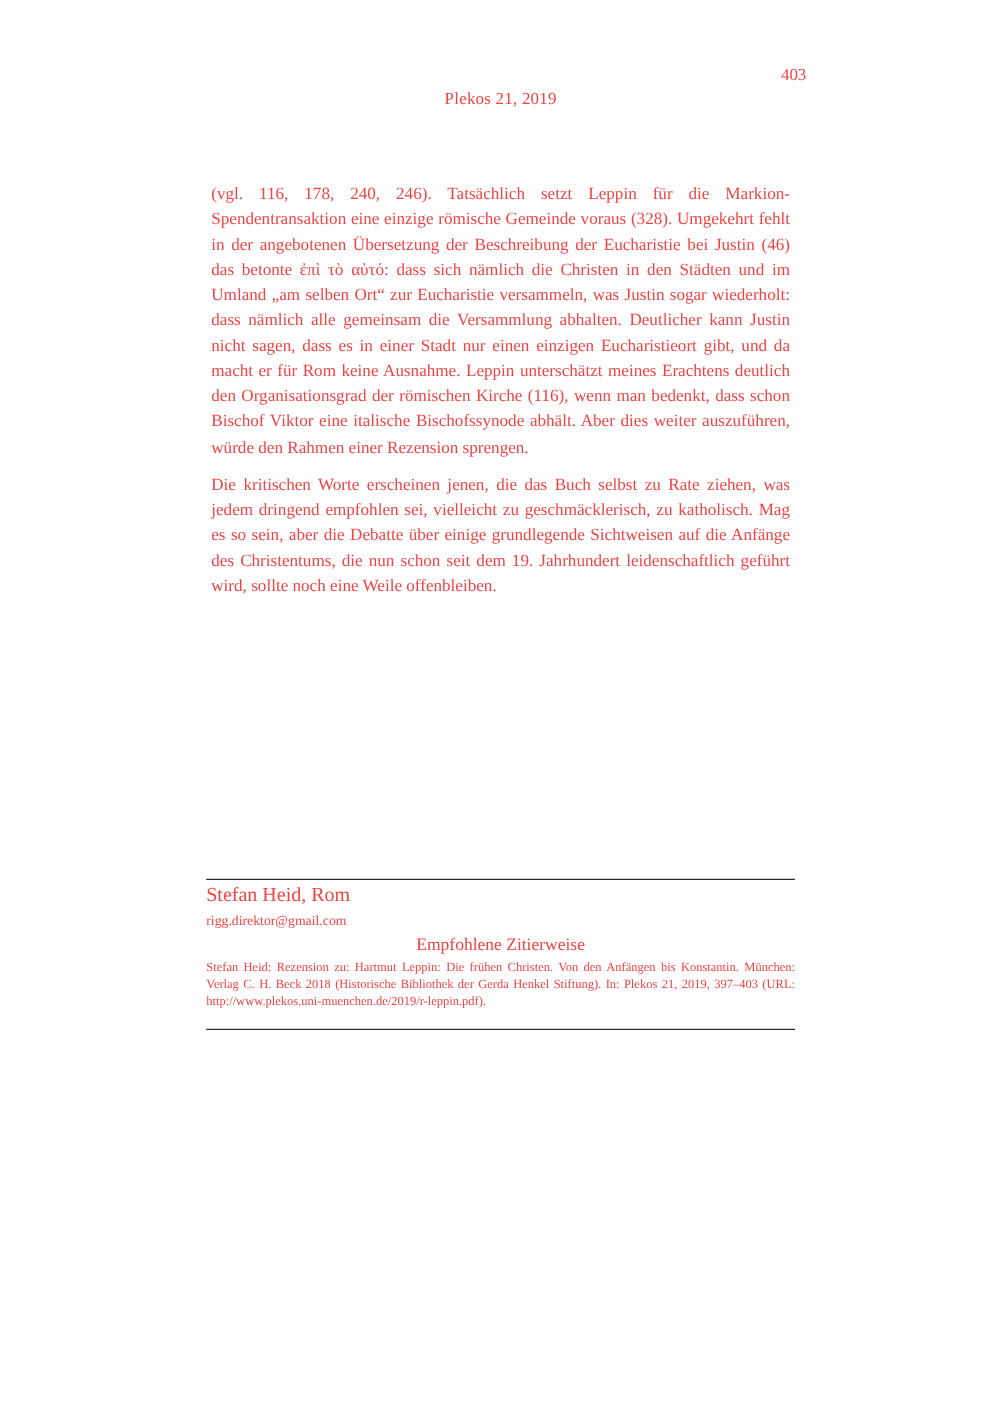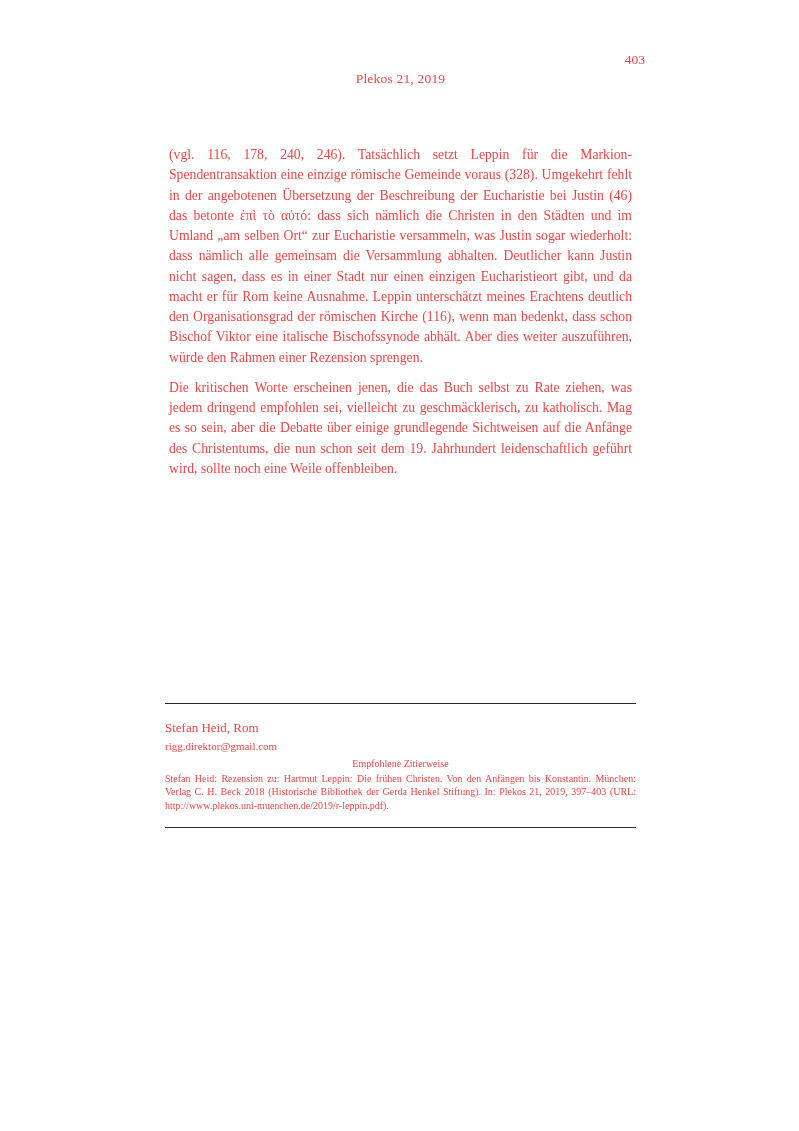--- a/index.html
+++ b/index.html
@@ -63,39 +63,39 @@
     top: 703px;
     left: 165px;
     width: 471px;
   }
   .rule {
     height: 1px;
     background: #2b2b2b;
     width: 100%;
   }
   .author-line {
-    margin-top: 16px;
-    font-size: 13px;
+    margin-top: 3px;
+    font-size: 16px;
     line-height: 1.3;
   }
   .email-line {
     margin-top: 2px;
     font-size: 11px;
     line-height: 1.3;
   }
   .website-line {
     margin-top: 26px;
     text-align: center;
     font-weight: bold;
     font-size: 13px;
   }
   .citation-heading {
     margin-top: 5px;
     text-align: center;
-    font-size: 10px;
+    font-size: 14px;
   }
   .citation-text {
     margin: 3px 0 0 0;
     font-size: 10px;
     line-height: 1.33;
     text-align: justify;
     hyphens: auto;
     -webkit-hyphens: auto;
   }
   .rule-bottom {

